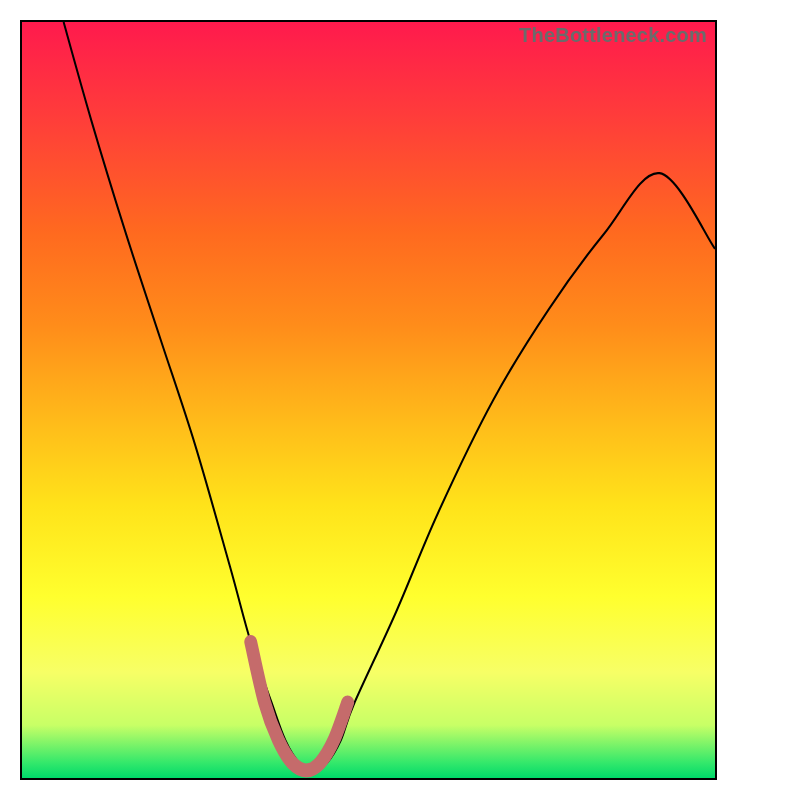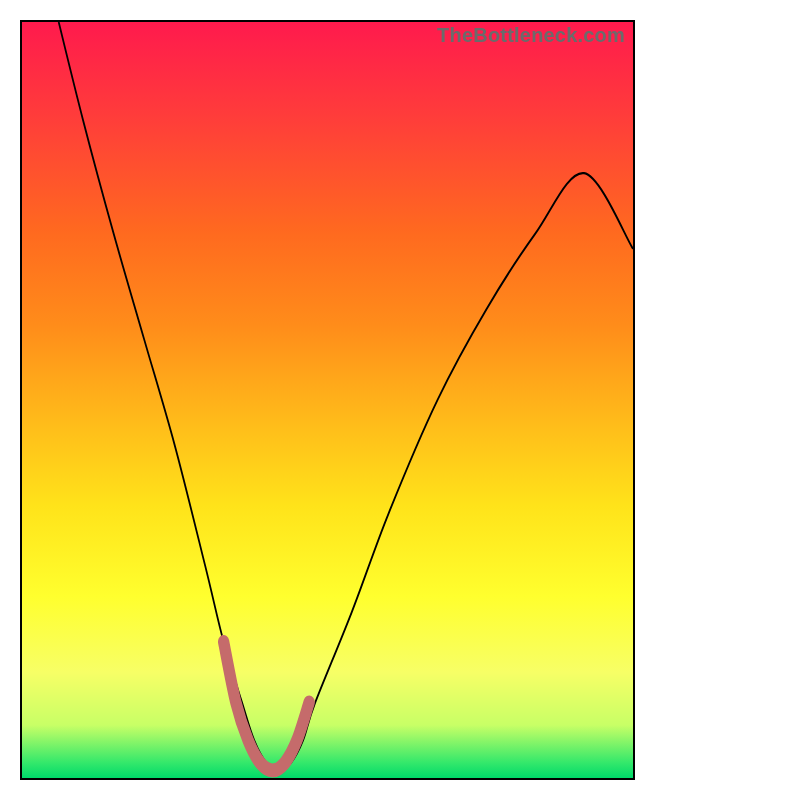--- a/index.html
+++ b/index.html
@@ -7,21 +7,21 @@
     padding: 0;
     width: 800px;
     height: 800px;
     background: #ffffff;
     font-family: Arial, Helvetica, sans-serif;
   }
   .frame {
     position: absolute;
     left: 20px;
     top: 20px;
-    width: 615px;
+    width: 697px;
     height: 760px;
     border: 2px solid #000;
     box-sizing: border-box;
     overflow: hidden;
   }
   .gradient-bg {
     position: absolute;
     inset: 0;
     
     background: linear-gradient(

